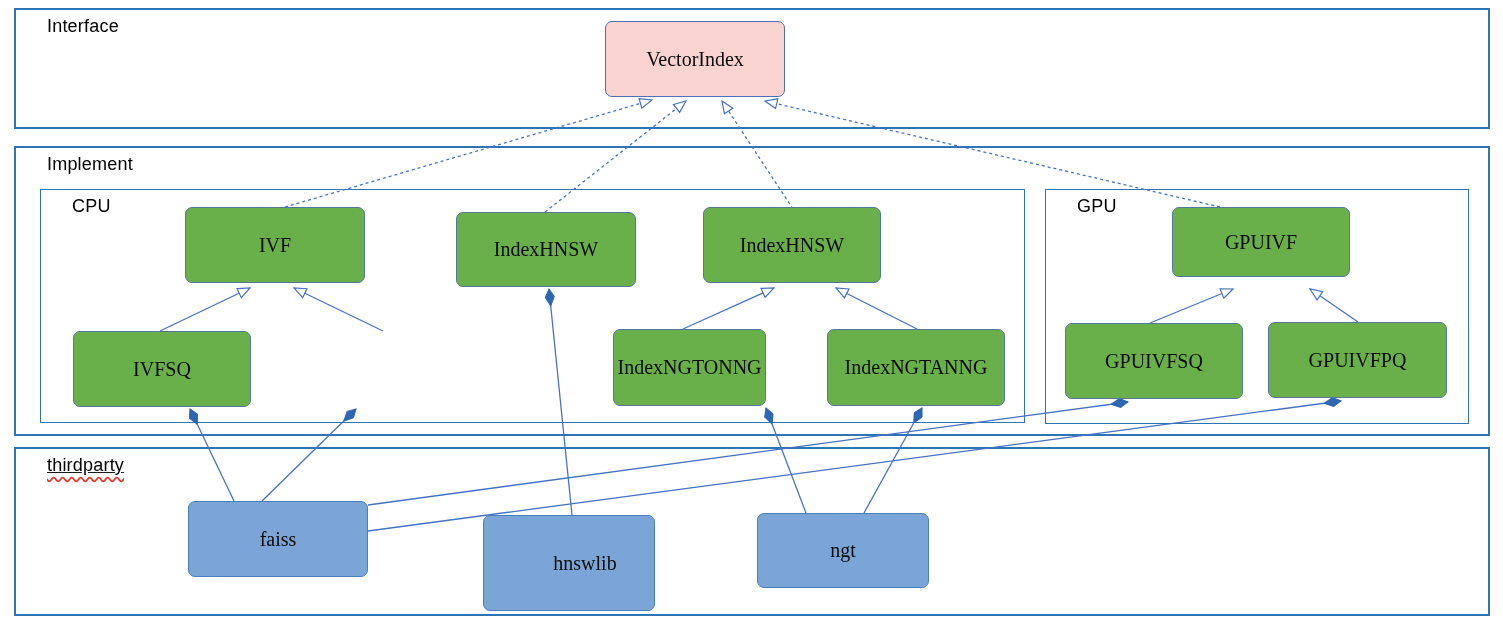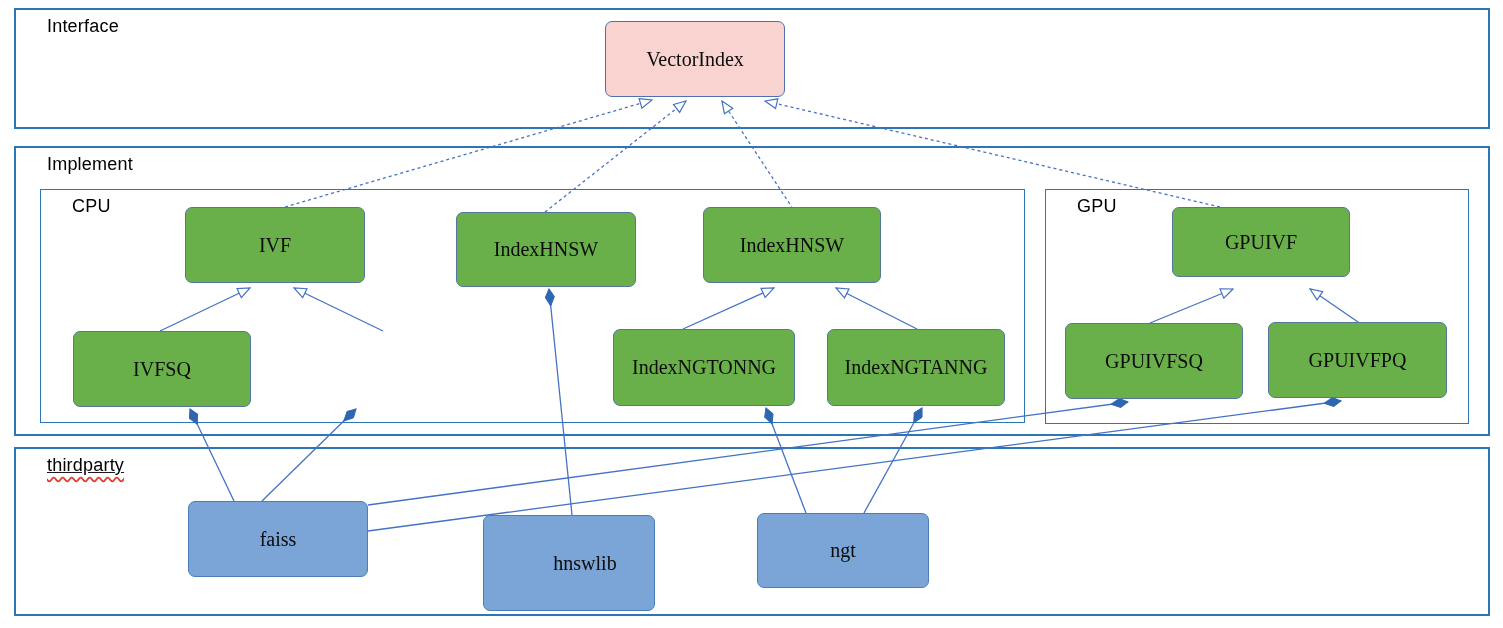--- a/index.html
+++ b/index.html
@@ -111,21 +111,21 @@
     </div>
   <div class="node green" style="left:456px;top:212px;width:180px;height:75px;">
       <span>IndexHNSW</span>
     </div>
   <div class="node green" style="left:703px;top:207px;width:178px;height:76px;">
       <span>IndexHNSW</span>
     </div>
   <div class="node green" style="left:73px;top:331px;width:178px;height:76px;">
       <span>IVFSQ</span>
     </div>
-  <div class="node green" style="left:613px;top:329px;width:182px;height:77px;">
+  <div class="node green" style="left:613px;top:329px;width:153px;height:77px;">
       <span>IndexNGTONNG</span>
     </div>
   <div class="node green" style="left:827px;top:329px;width:178px;height:77px;">
       <span>IndexNGTANNG</span>
     </div>
 
   <div class="node green" style="left:1172px;top:207px;width:178px;height:70px;">
       <span>GPUIVF</span>
     </div>
   <div class="node green" style="left:1065px;top:323px;width:178px;height:76px;">

